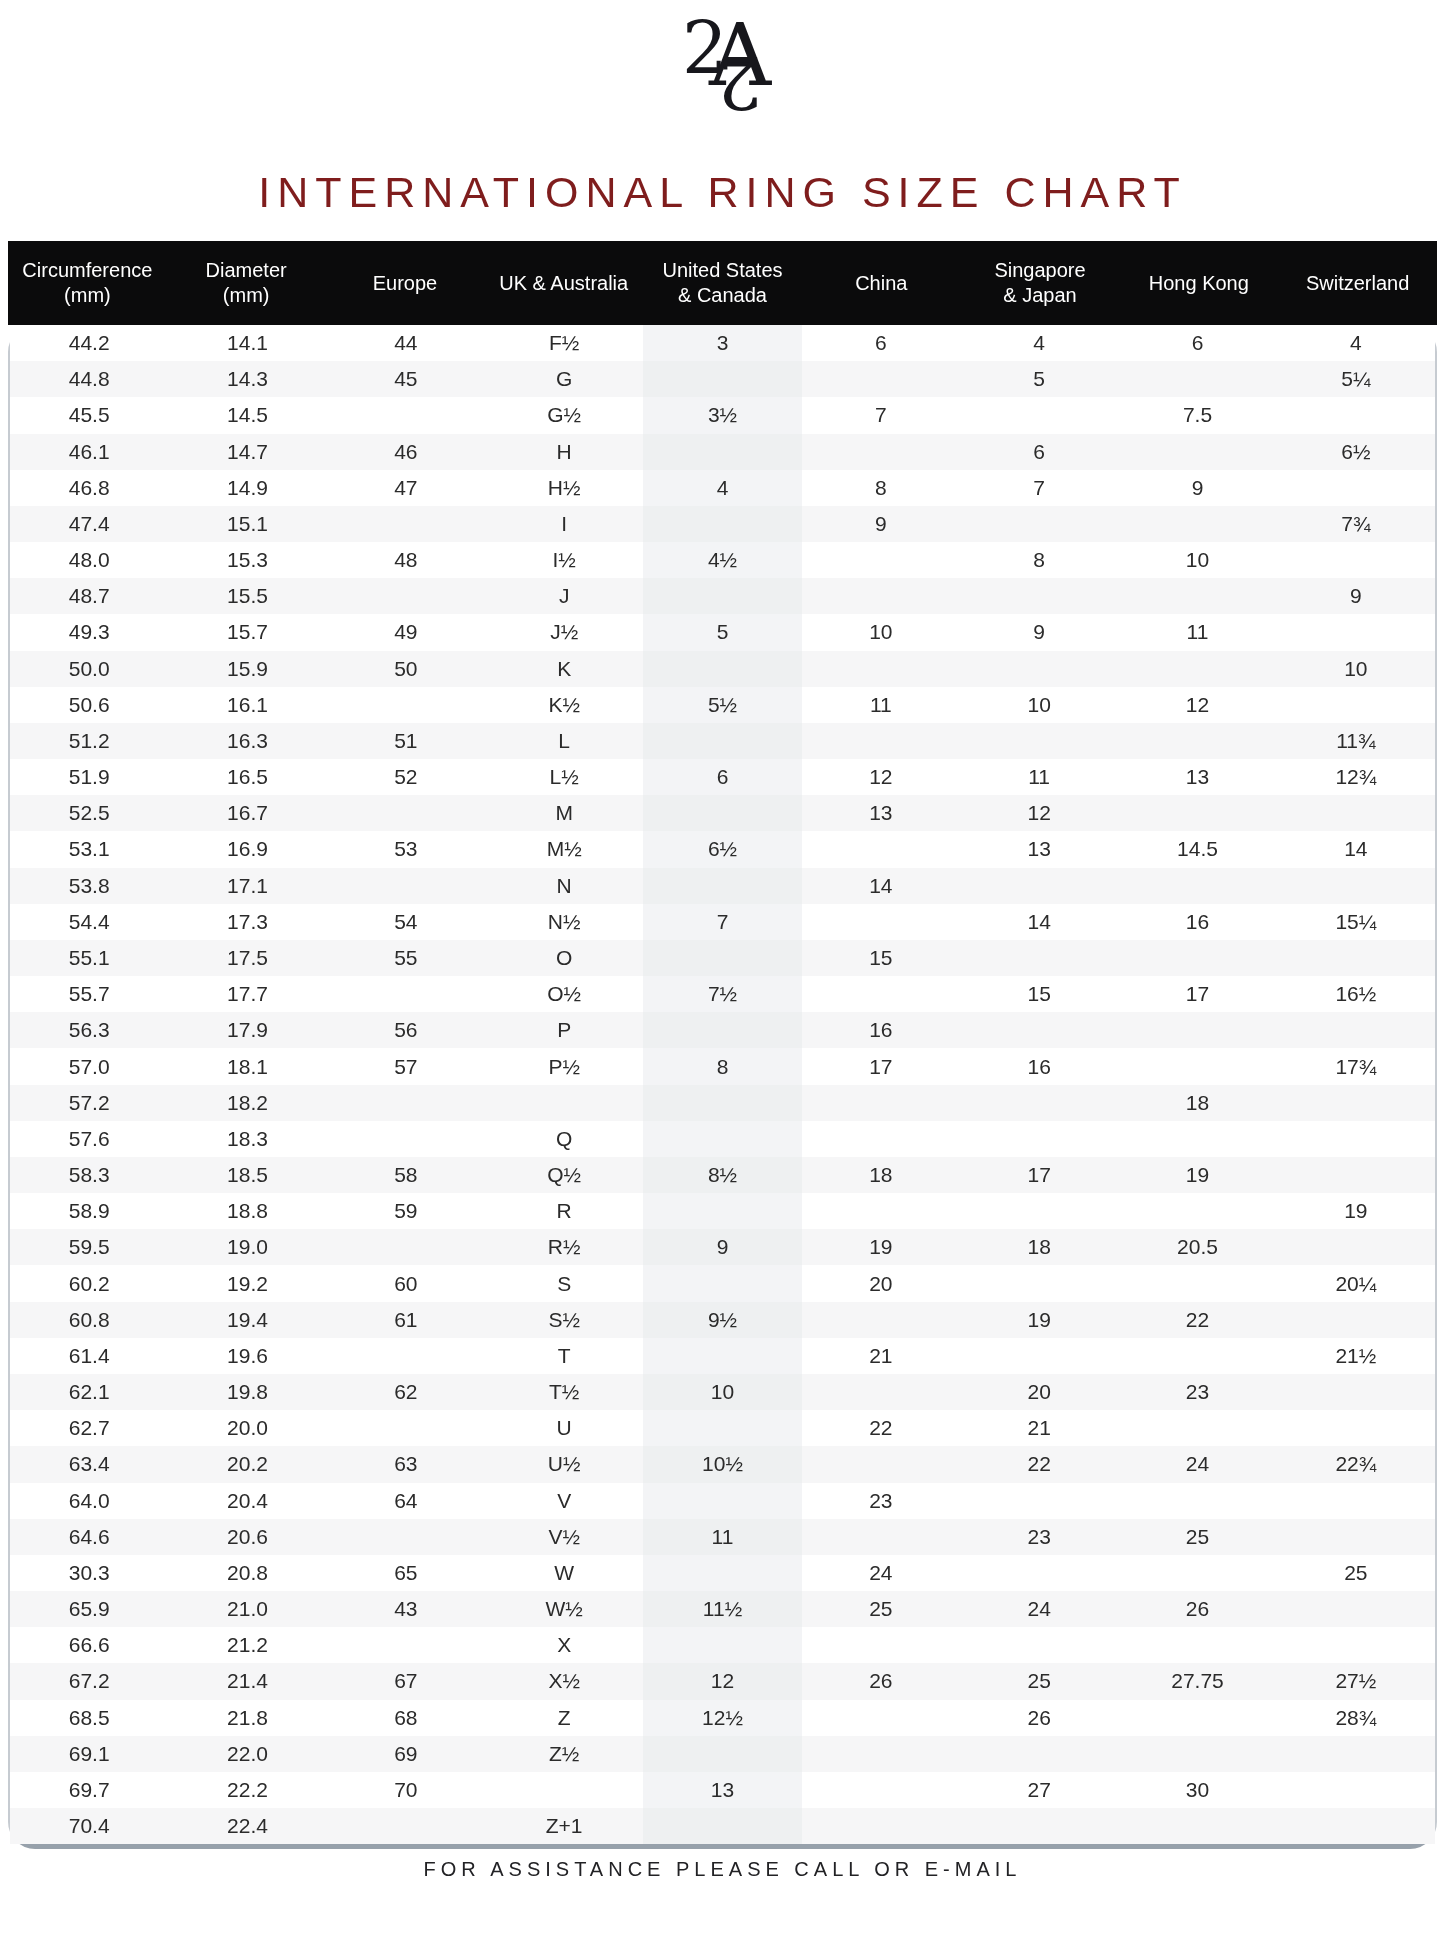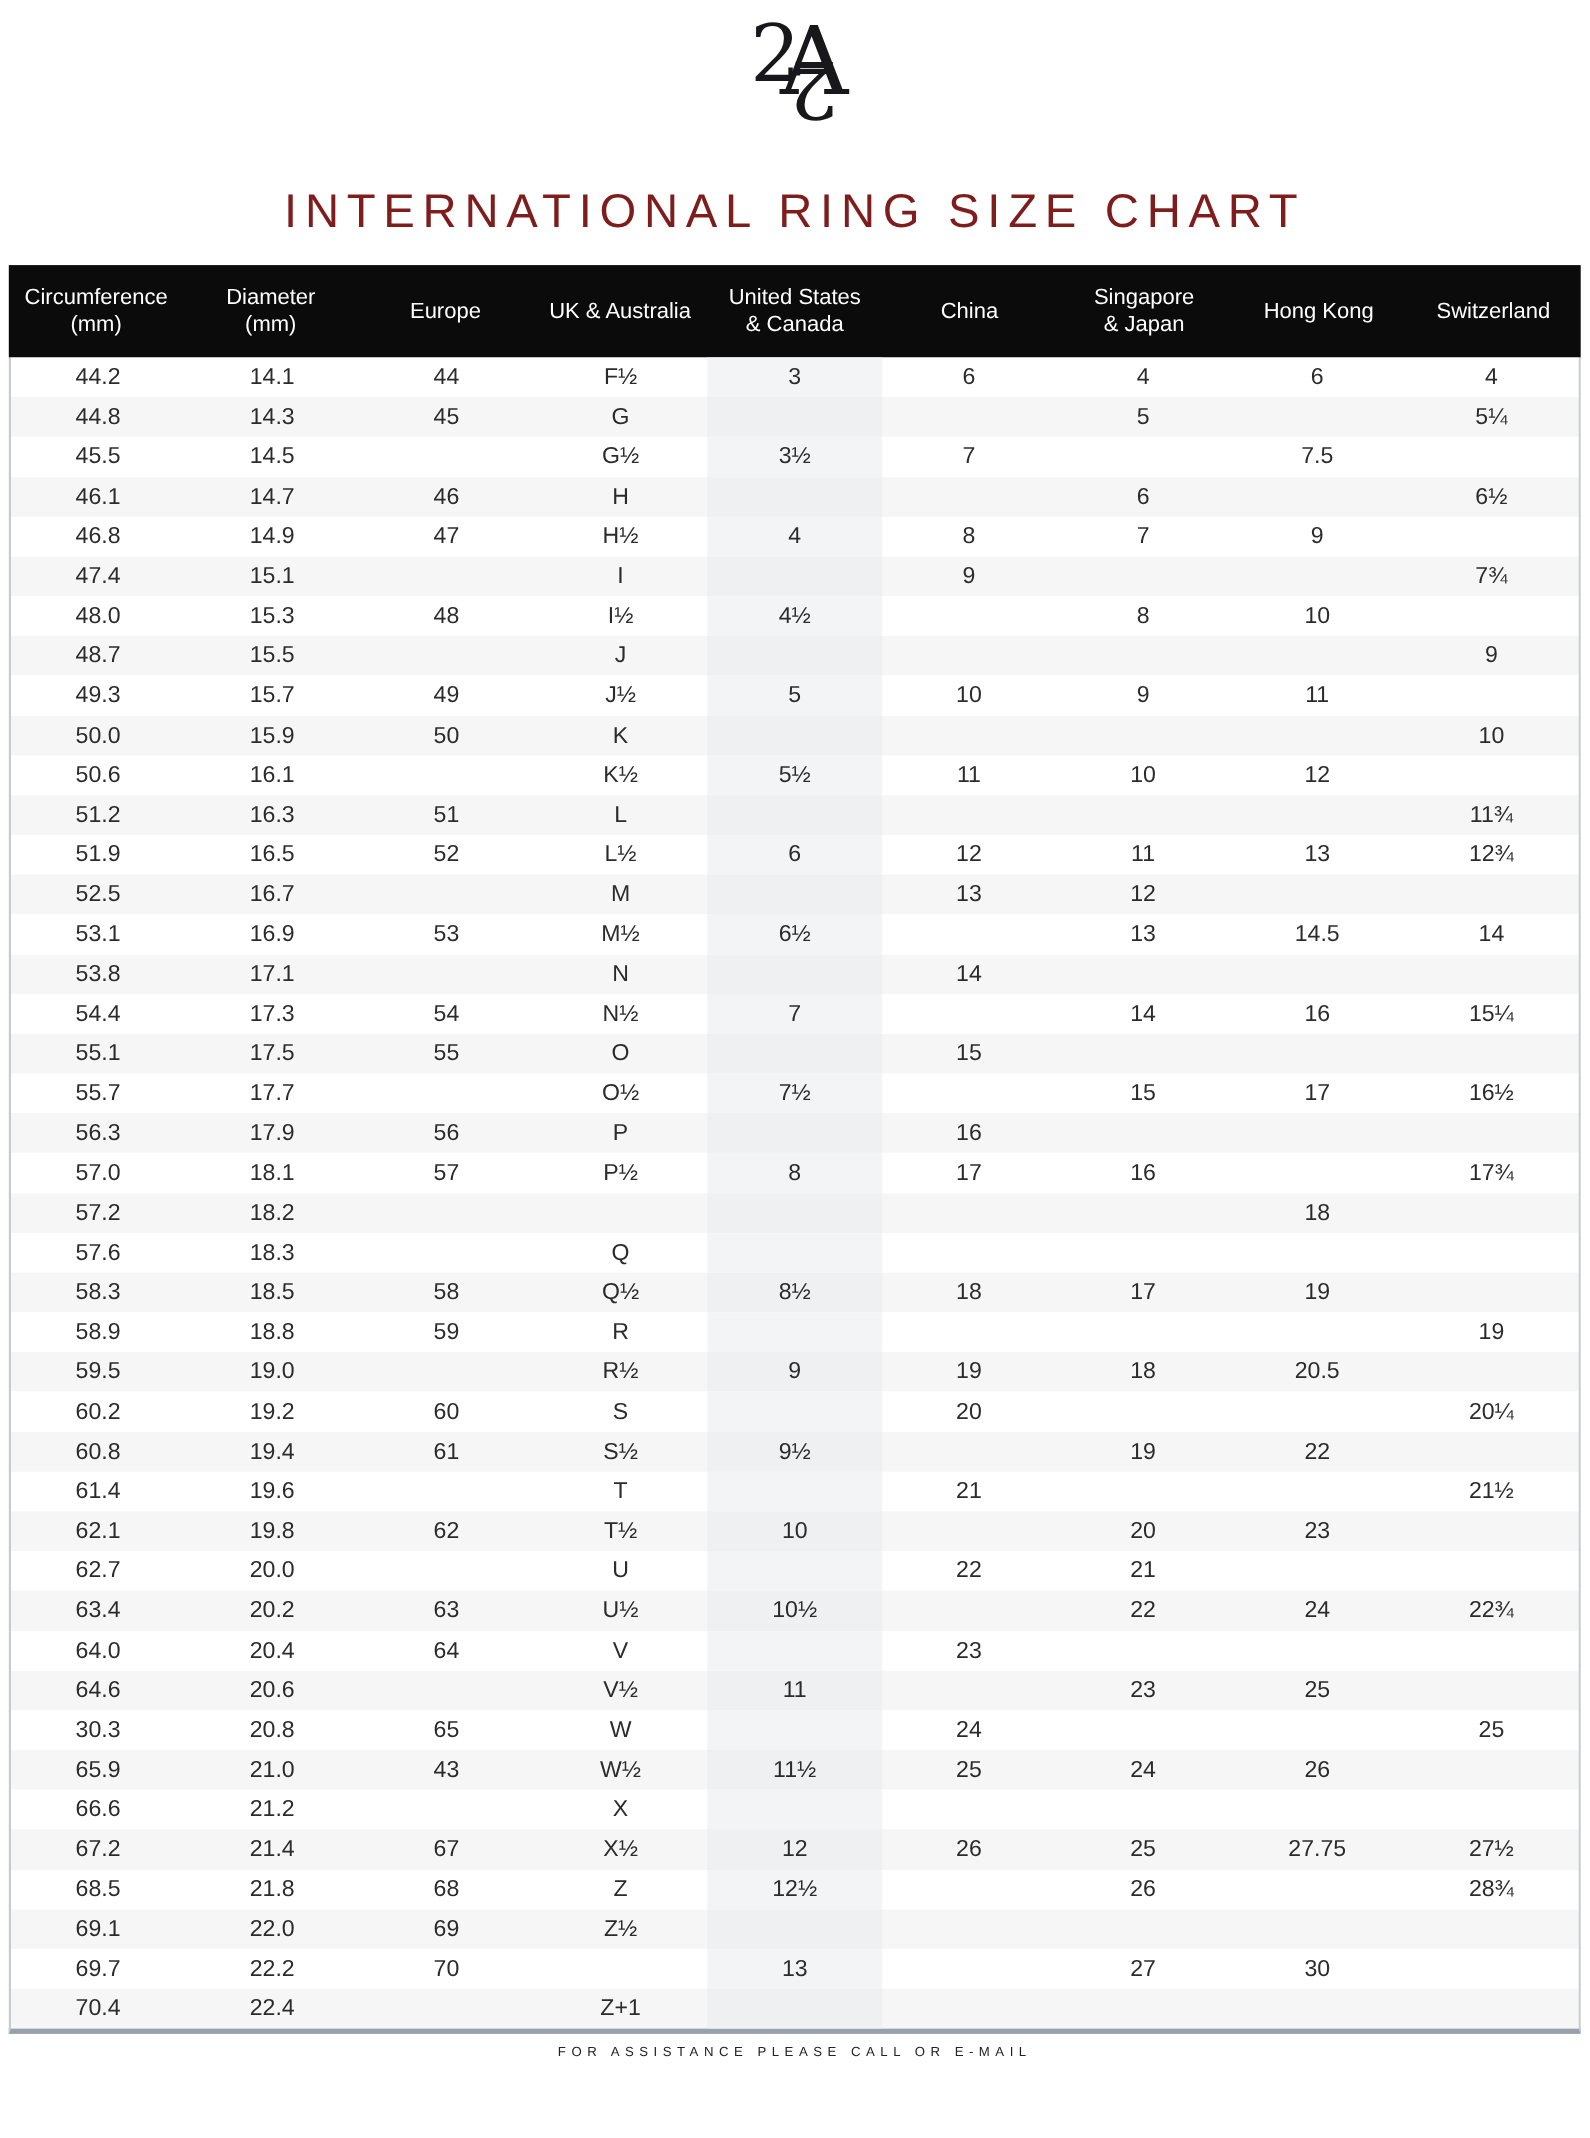--- a/index.html
+++ b/index.html
@@ -34,34 +34,35 @@
   }
   .th {
     display:flex; align-items:center; justify-content:center;
     text-align:center; font-size:20px; line-height:25px;
     white-space:pre-line;
   }
   .table-body {
     border-left:2px solid #c6cbd1;
     border-right:2px solid #c6cbd1;
     border-bottom:5px solid #97a1ab;
+    border-radius:27px;
   }
   .tr { display:grid; grid-template-columns:repeat(9,1fr); height:36.18px; background:#ffffff; }
   .tr:nth-child(even) { background:#f6f6f7; }
   .td {
     display:flex; align-items:center; justify-content:center;
     font-size:21px; color:#2b2b2b; white-space:nowrap;
   }
   .tr:nth-child(odd)  .td:nth-child(5) { background:#f3f4f6; }
   .tr:nth-child(even) .td:nth-child(5) { background:#eef0f1; }
 
   
   .footer-note {
     margin-top:9px;
-    font-size:12px;
+    font-size:20px;
     letter-spacing:5px;
     color:#222225;
     text-align:left;
     white-space:nowrap;
   }
 </style>
 </head>
 <body>
 
 <div class="page">

